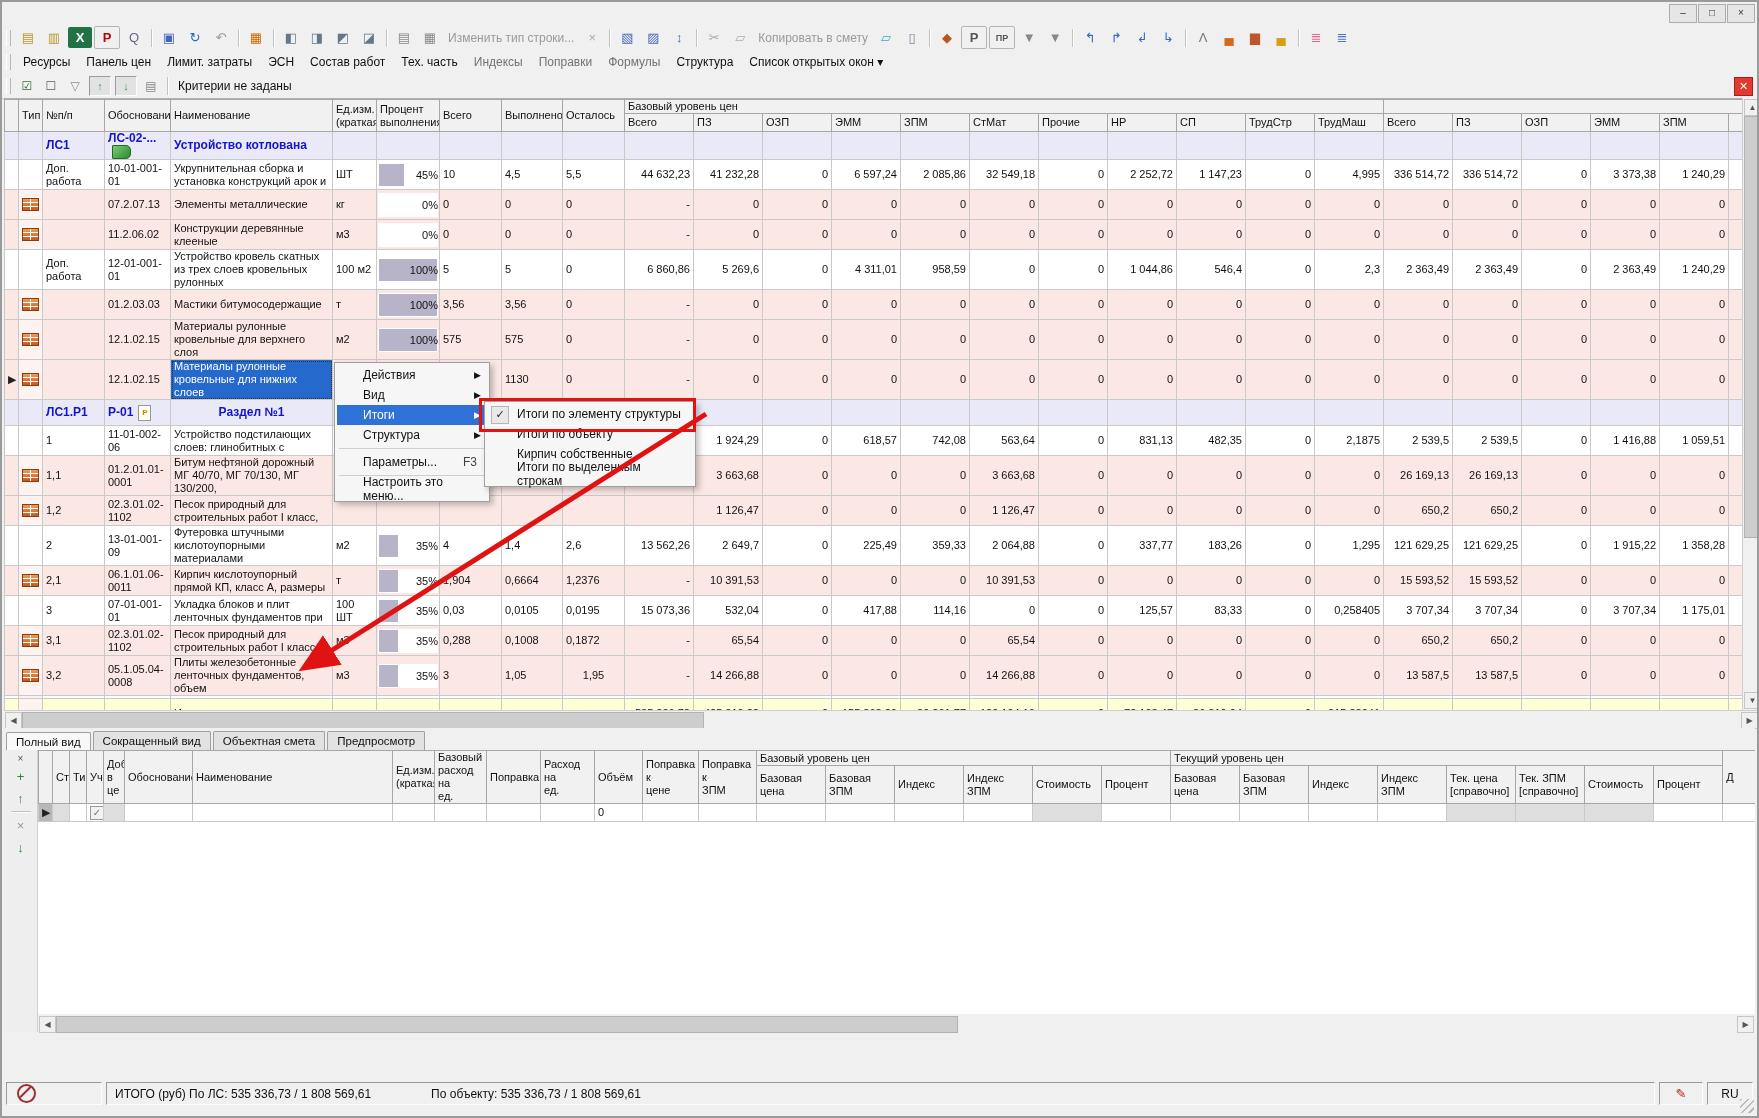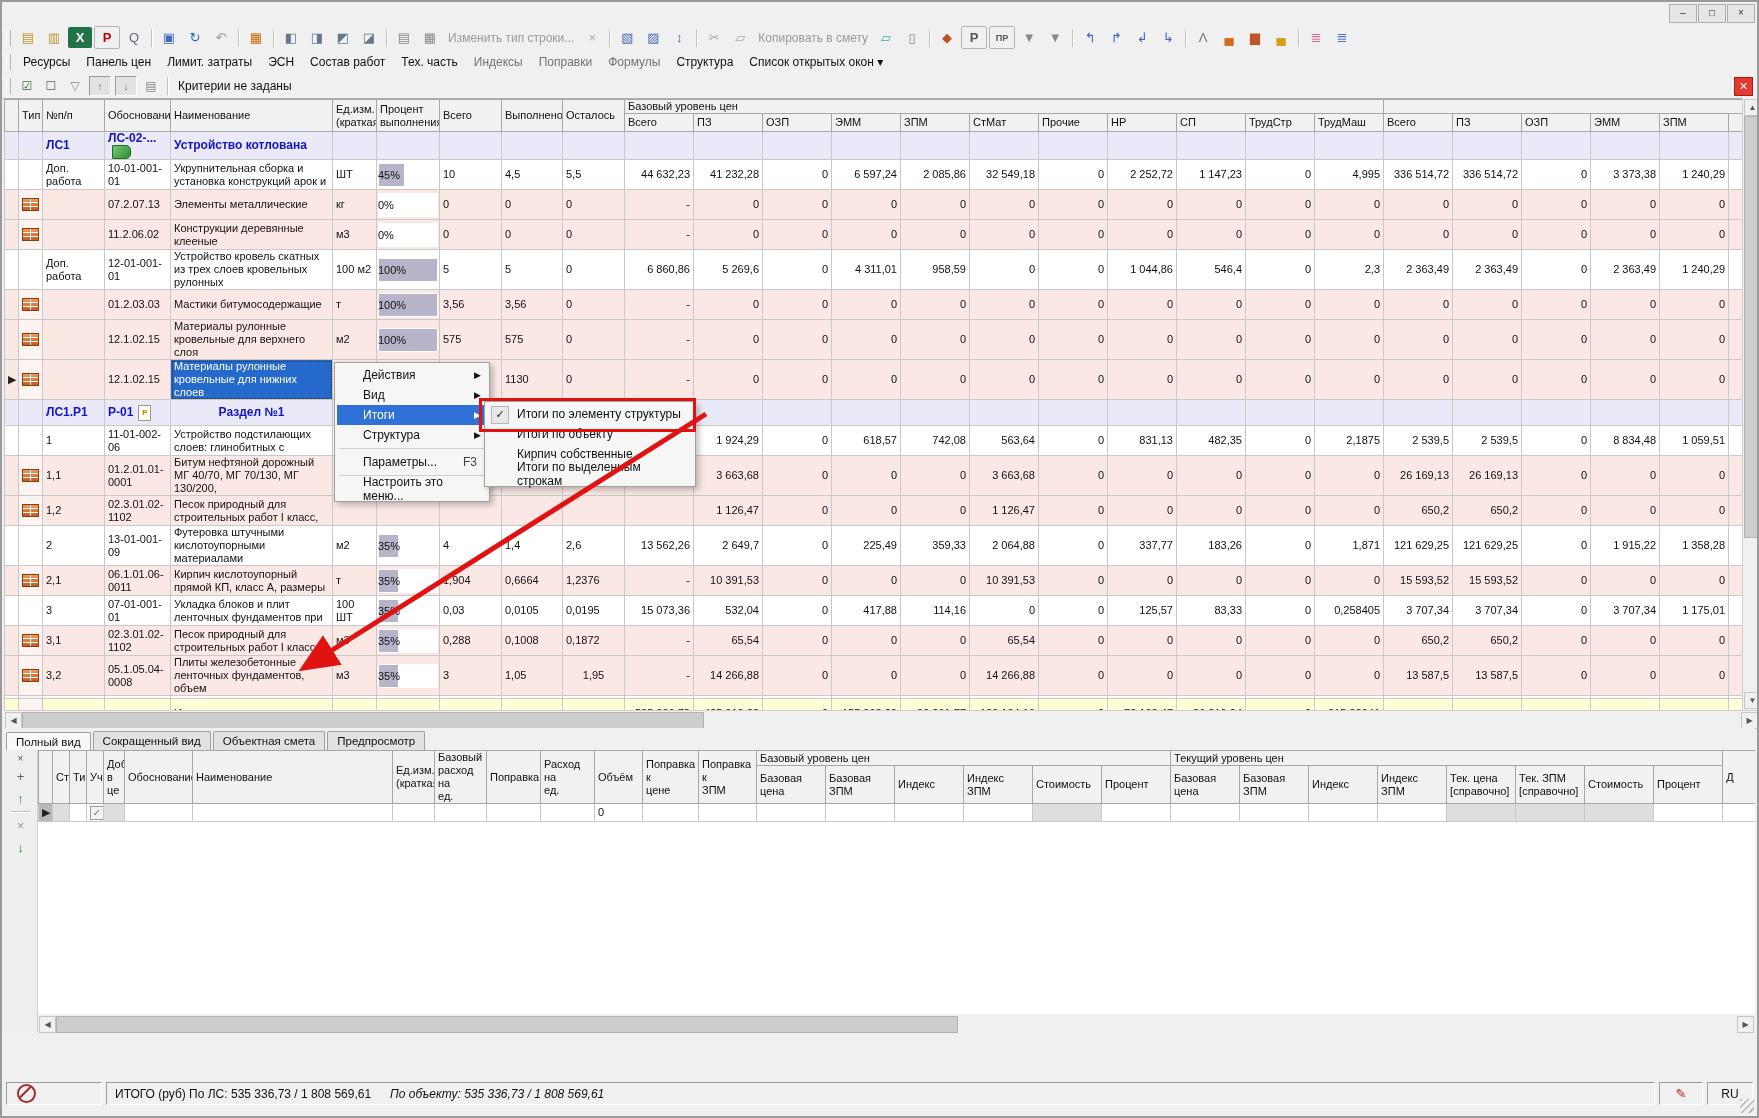--- a/index.html
+++ b/index.html
@@ -50,21 +50,21 @@
   tr.sec td{background:#e9e9f8;}
   tr.blank td{background:#ffffff;}
   tr.tot td{background:#ffffd6;border-top:1px solid #888;border-bottom:1px solid #888;}
   tr.sec td.bt{color:#1414cc;font-weight:bold;font-size:12px;}
   td.mk,tr td.tipc{background:#fdf3f1;}
   tr.wrk td.tipc{background:#fff;}
   tr.sec td.tipc{background:#e9e9f8;}
   td.sel{background:#2569cd !important;color:#fff;outline:1px dotted #333;outline-offset:-2px;}
   .pwrap{position:relative;height:24px;background:#fff;}
   .pfill{position:absolute;left:1px;top:1px;bottom:1px;background:#b7b4c9;}
-  .plbl{position:absolute;left:0;right:0;top:50%;transform:translateY(-50%);text-align:left;font-size:11px;}
+  .plbl{position:absolute;left:0;right:0;top:50%;transform:translateY(-50%);text-align:right;font-size:11px;}
   .brick{display:inline-block;width:15px;height:11px;border:1px solid #8a3c10;vertical-align:middle;
     background:repeating-linear-gradient(0deg,rgba(255,255,255,0) 0 3px,#fff 3px 4px),
                repeating-linear-gradient(90deg,rgba(255,255,255,0) 0 7px,#fff 7px 8px),
                linear-gradient(#ef9a5a,#c85a1e);}
   .book{display:inline-block;width:17px;height:12px;margin-left:4px;vertical-align:middle;
         background:linear-gradient(135deg,#7cc87c,#2e8b2e);border:1px solid #1c6e1c;border-radius:1px 5px 5px 1px;}
   .docic{display:inline-block;width:11px;height:14px;margin-left:5px;background:#fffef0;border:1px solid #999;
          font-size:8px;color:#b89000;text-align:center;line-height:13px;vertical-align:middle;font-weight:bold;}
   .cbx{display:inline-block;width:12px;height:12px;background:#f2f2f2;border:1px solid #9a9a9a;color:#777;
        font-size:10px;line-height:11px;text-align:center;}
@@ -585,21 +585,21 @@
             <td class="r">742,08</td>
             <td class="r">563,64</td>
             <td class="r">0</td>
             <td class="r">831,13</td>
             <td class="r">482,35</td>
             <td class="r">0</td>
             <td class="r">2,1875</td>
             <td class="r">2 539,5</td>
             <td class="r">2 539,5</td>
             <td class="r">0</td>
-            <td class="r">8 834,48</td>
+            <td class="r">1 416,88</td>
             <td class="r">1 059,51</td>
             <td></td>
           </tr>
           <tr class="mat" style="height: 30px;">
             <td class="mk"></td>
             <td class="tipc"><span class="brick"></span></td>
             <td>1,1</td>
             <td><span>01.2.01.01-0001</span></td>
             <td>Битум нефтяной дорожный МГ 40/70, МГ 70/130, МГ 130/200,</td>
             <td></td>
@@ -673,21 +673,21 @@
             <td class="r">13 562,26</td>
             <td class="r">2 649,7</td>
             <td class="r">0</td>
             <td class="r">225,49</td>
             <td class="r">359,33</td>
             <td class="r">2 064,88</td>
             <td class="r">0</td>
             <td class="r">337,77</td>
             <td class="r">183,26</td>
             <td class="r">0</td>
-            <td class="r">1,871</td>
+            <td class="r">1,295</td>
             <td class="r">121 629,25</td>
             <td class="r">121 629,25</td>
             <td class="r">0</td>
             <td class="r">1 915,22</td>
             <td class="r">1 358,28</td>
             <td></td>
           </tr>
           <tr class="mat" style="height: 30px;">
             <td class="mk"></td>
             <td class="tipc"><span class="brick"></span></td>
@@ -1040,21 +1040,21 @@
       <div class="sbtn" style="right:1px;top:1px;width:15px;height:15px;">▶</div>
     </div>
   </div>
 
   <div id="statusbar">
     <div class="seg" style="width:78px;">
       <span class="noicon"></span>
     </div>
     <div class="seg" style="flex:1;">
       <span>ИТОГО (руб)  По ЛС: 535 336,73 / 1 808 569,61</span>
-      <span style="margin-left:19px;font-style:italic;">По объекту: 535 336,73 / 1 808 569,61</span>
+      <span style="margin-left:60px;">По объекту: 535 336,73 / 1 808 569,61</span>
     </div>
     <div class="seg" style="width:26px;justify-content:center;">
       <span style="color:#b02020;font-size:13px;">✎</span>
     </div>
     <div class="seg" style="width:28px;justify-content:center;">
       <span>RU</span>
     </div>
   </div>
   <div id="rusz"></div>
 

